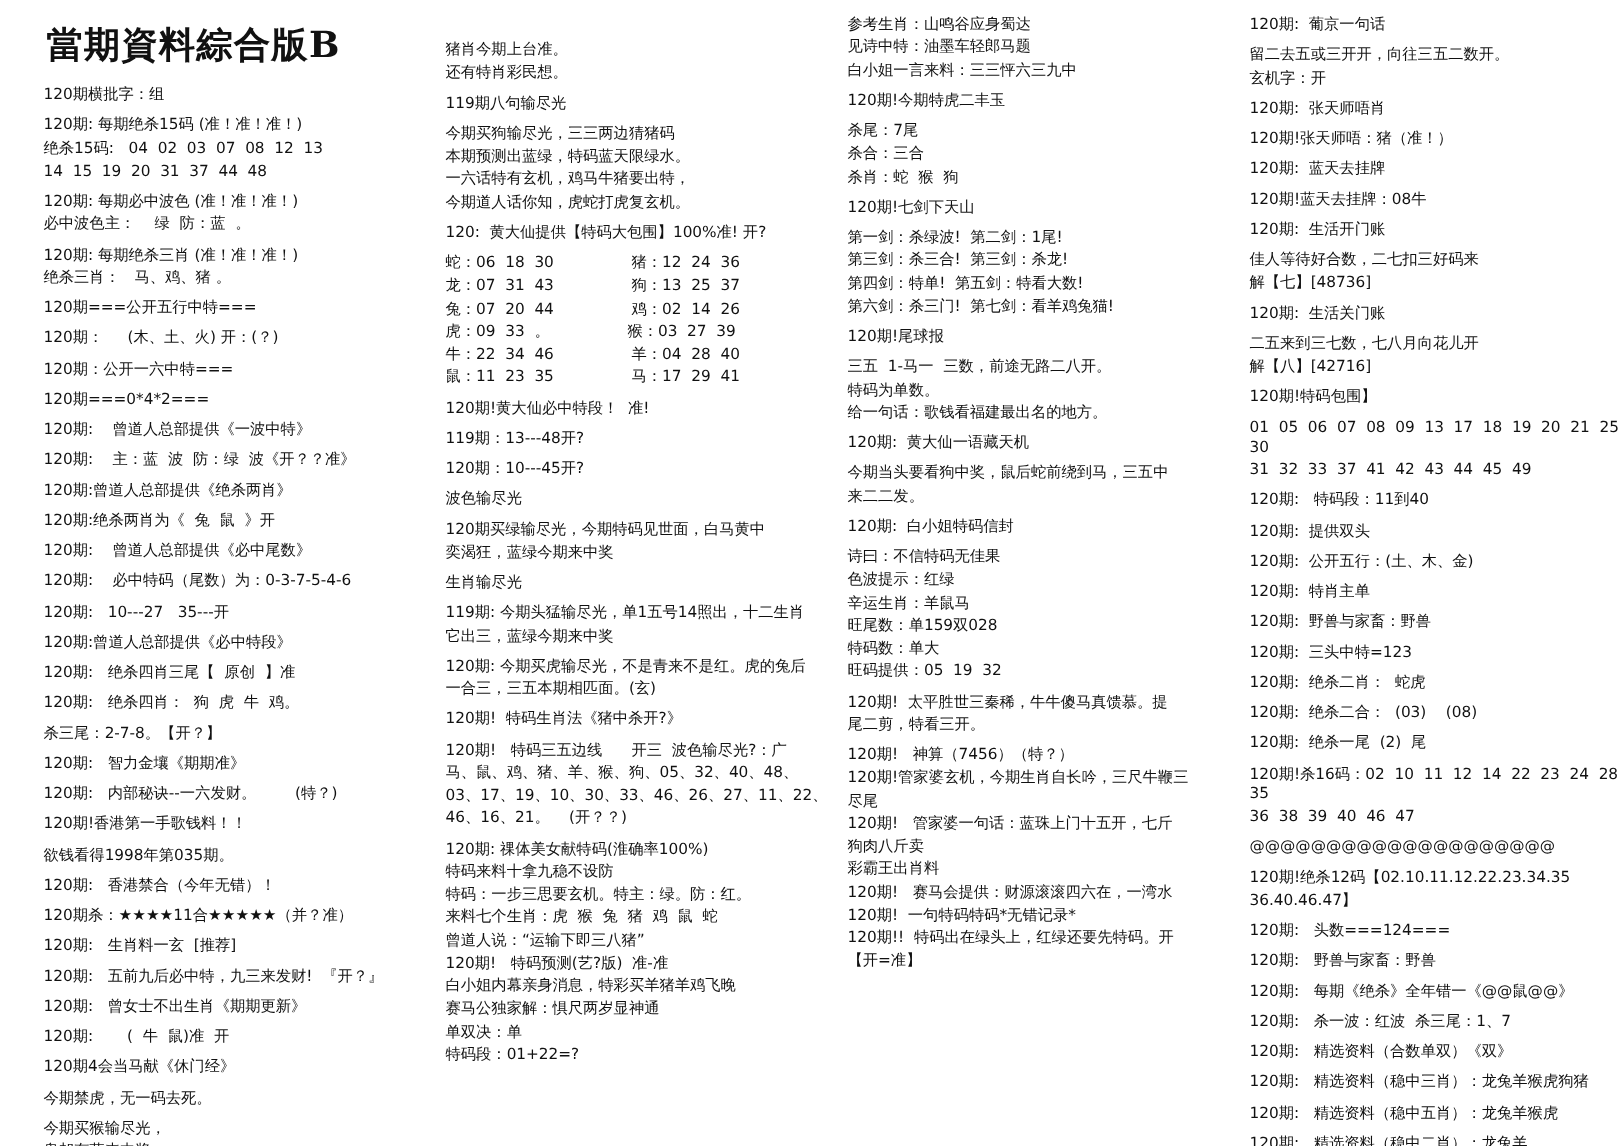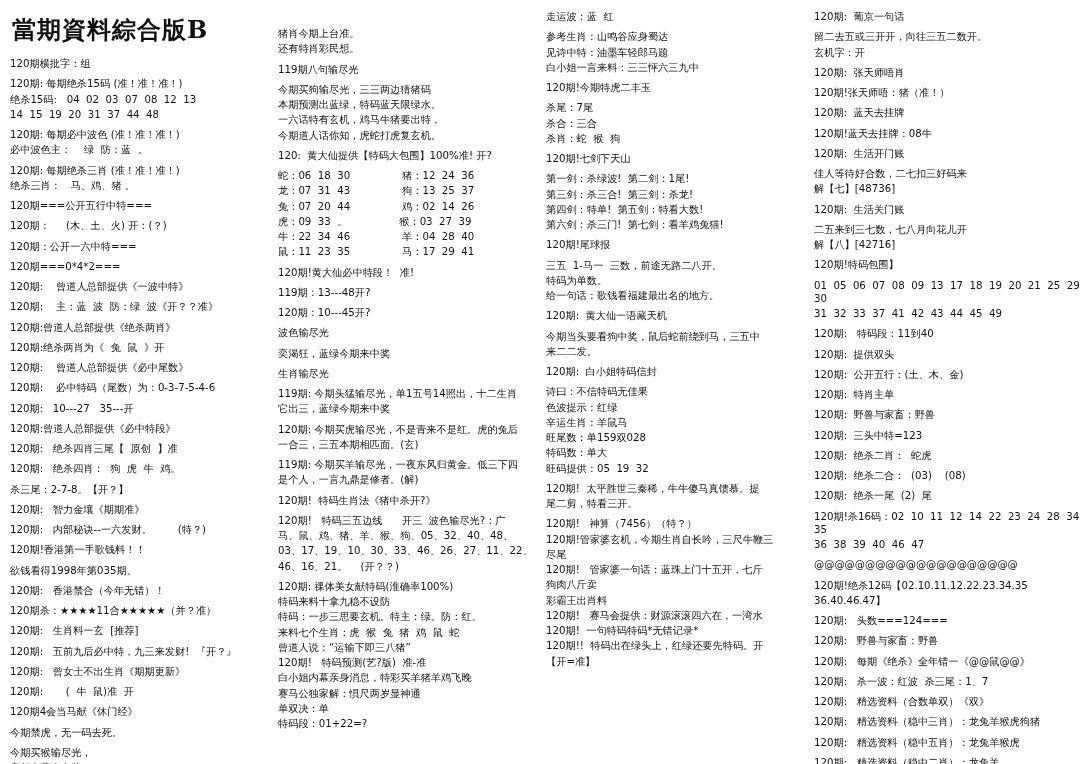--- a/index.html
+++ b/index.html
@@ -17,21 +17,21 @@
     padding:10px 8px 6px 10px;
     display:flex;
     gap:10px;
   }
   .col{
     flex:1 1 0;
     min-width:0;
     font-size:10.2px;
     line-height:1.30;
   }
-  .col.c1{flex:0 0 258px;}
+  .col.c1{flex:0 0 258px;margin-left:19px;}
   .col.c2{flex:0 0 258px;margin-top:17px;}
   .col.c3{flex:0 0 258px;}
   .col.c4{flex:0 0 268px;}
   .title{
     font-family:"DejaVu Serif","Liberation Serif",serif;
     font-weight:bold;
     font-size:24px;
     letter-spacing:1px;
     margin:4px 0 12px 2px;
     white-space:nowrap;
@@ -187,36 +187,33 @@
         <div class="blk">
           <div class="line">119期：13---48开?</div>
         </div>
         <div class="blk">
           <div class="line">120期：10---45开?</div>
         </div>
         <div class="blk">
           <div class="line">波色输尽光</div>
         </div>
         <div class="blk">
+          <div class="line">120期买绿输尽光，今期特码见世面，白马黄中</div>
           <div class="line">奕渴狂，蓝绿今期来中奖</div>
         </div>
         <div class="blk">
           <div class="line">生肖输尽光</div>
         </div>
         <div class="blk">
           <div class="line">119期: 今期头猛输尽光，单1五号14照出，十二生肖</div>
           <div class="line">它出三，蓝绿今期来中奖</div>
         </div>
         <div class="blk">
           <div class="line">120期: 今期买虎输尽光，不是青来不是红。虎的兔后</div>
           <div class="line">一合三，三五本期相匹面。(玄)</div>
-        </div>
-        <div class="blk">
-          <div class="line">119期: 今期买羊输尽光，一夜东风归黄金。低三下四</div>
-          <div class="line">是个人，一言九鼎是修者。(解)</div>
         </div>
         <div class="blk">
           <div class="line">120期!  特码生肖法《猪中杀开?》</div>
         </div>
         <div class="blk">
           <div class="line">120期!   特码三五边线      开三  波色输尽光?：广</div>
           <div class="line">马、鼠、鸡、猪、羊、猴、狗、05、32、40、48、</div>
           <div class="line">03、17、19、10、30、33、46、26、27、11、22、</div>
           <div class="line">46、16、21。    (开？？)</div>
         </div>
@@ -231,23 +228,20 @@
           <div class="line">赛马公独家解：惧尺两岁显神通</div>
           <div class="line">单双决：单</div>
           <div class="line">特码段：01+22=?</div>
         </div>
       </div>
   </div>
 
   <div class="col c3">
     <div id="col3-body">
         <div class="blk">
-          <div class="line">走运波：蓝  红</div>
-        </div>
-        <div class="blk">
           <div class="line">参考生肖：山鸣谷应身蜀达</div>
           <div class="line">见诗中特：油墨车轻郎马题</div>
           <div class="line">白小姐一言来料：三三怦六三九中</div>
         </div>
         <div class="blk">
           <div class="line">120期!今期特虎二丰玉</div>
         </div>
         <div class="blk">
           <div class="line">杀尾：7尾</div>
           <div class="line">杀合：三合</div>

